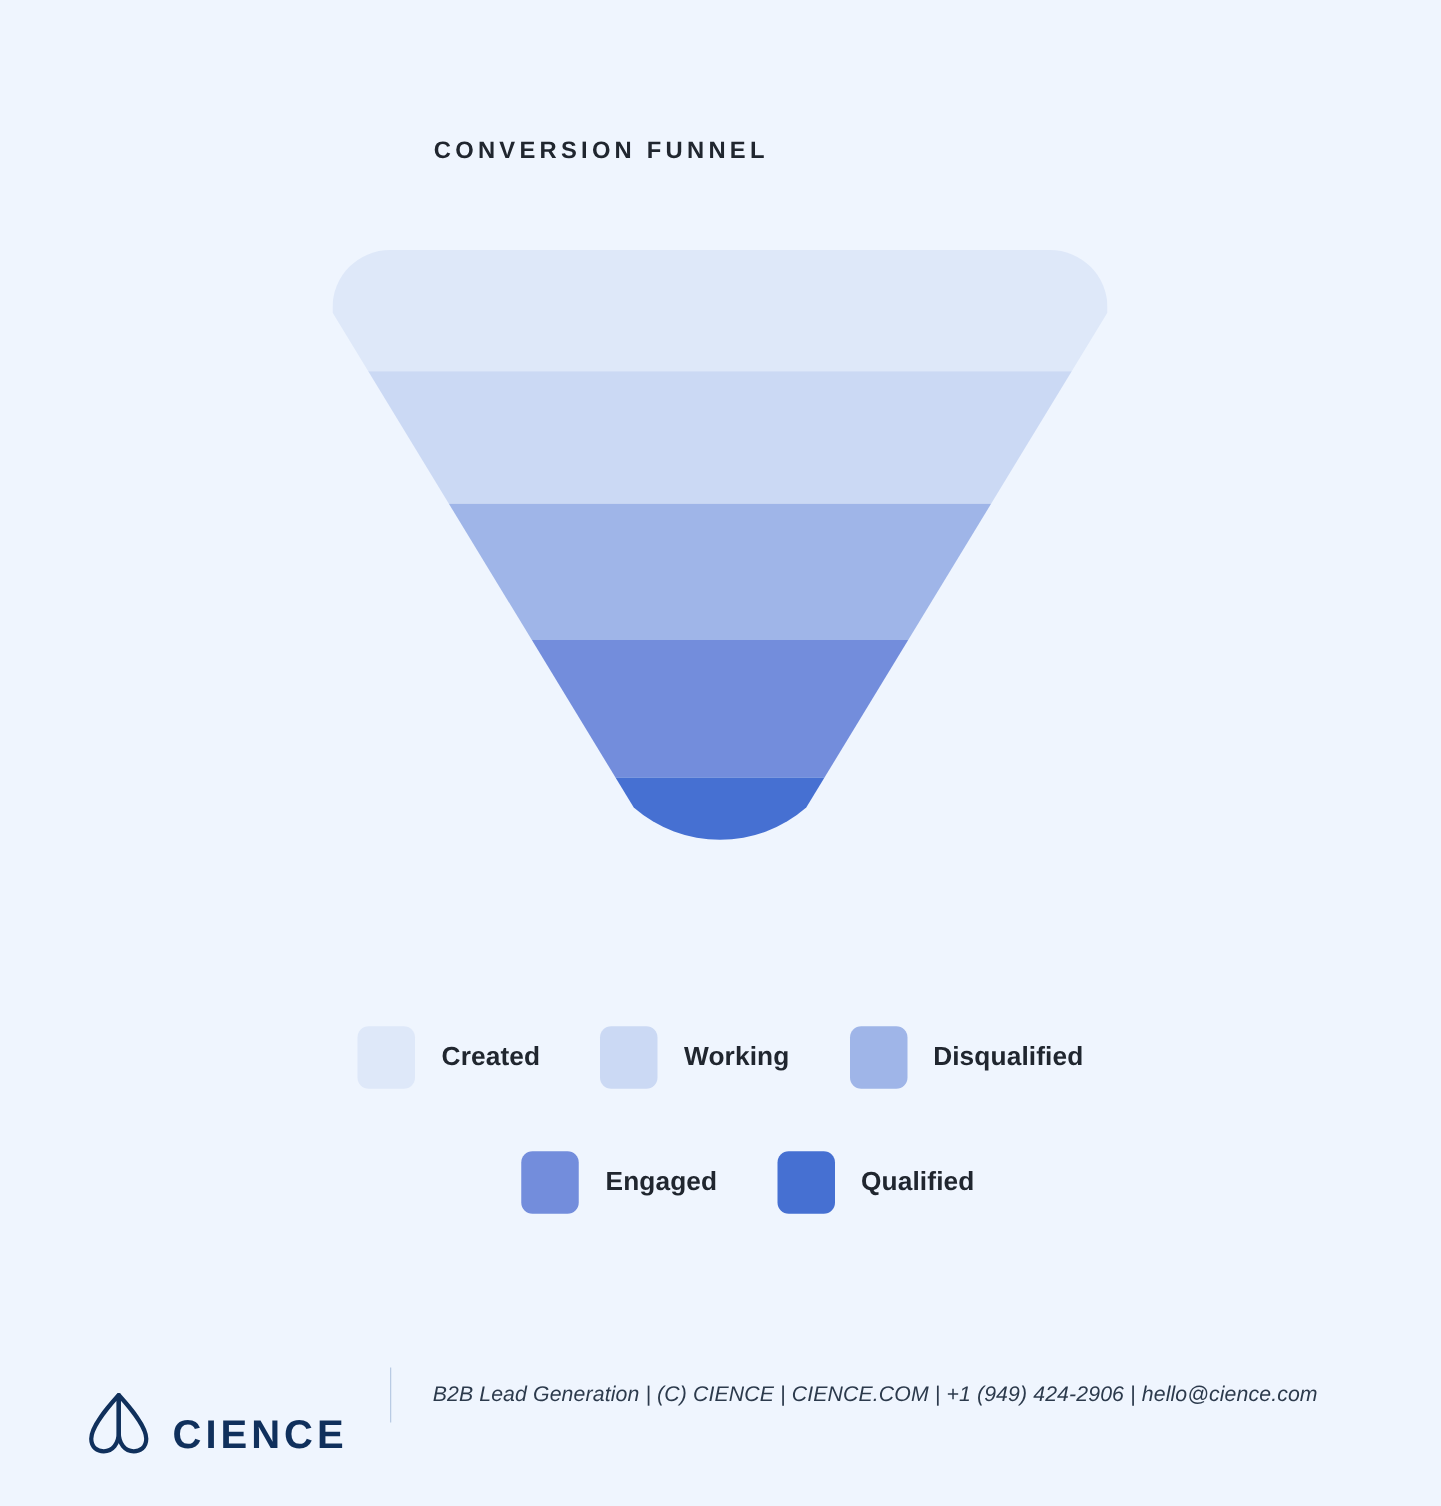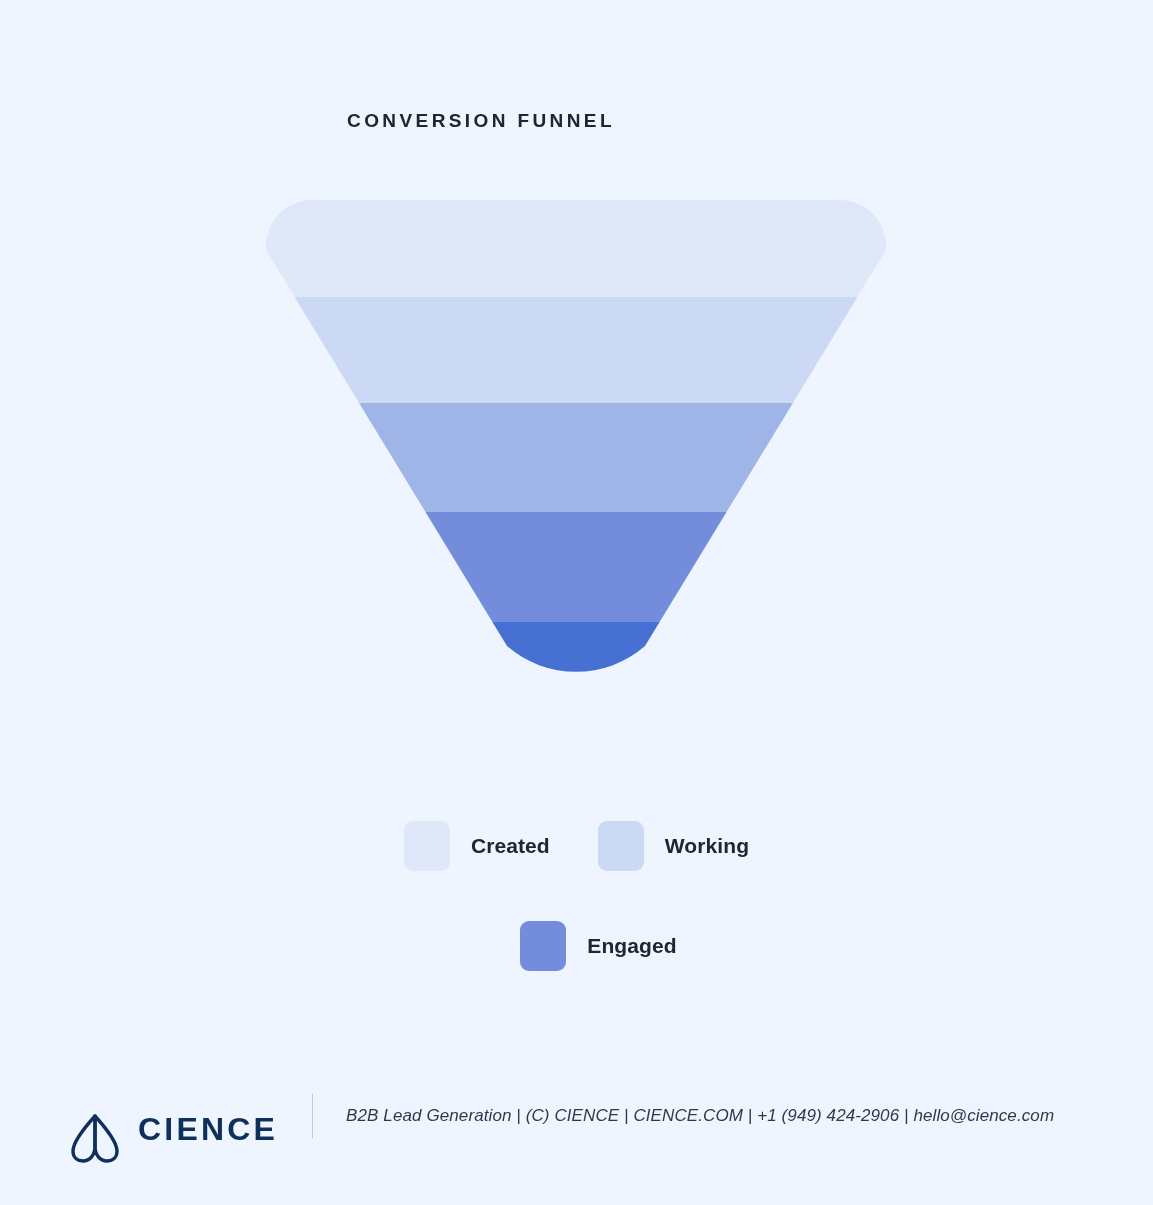--- a/index.html
+++ b/index.html
@@ -97,21 +97,21 @@
     position: absolute;
     left: 0;
     top: 1083px;
     width: 1153px;
     height: 66px;
     display: flex;
     align-items: center;
   }
   .brand {
     display: flex;
-    align-items: flex-start;
+    align-items: flex-end;
     margin-left: 66px;
     margin-top: 44px;
   }
   .brand-mark {
     width: 58px;
     height: 52px;
     flex: 0 0 auto;
   }
   .brand-name {
     margin-left: 14px;
@@ -177,28 +177,36 @@
       <div class="legend-item">
         <span class="legend-swatch" style="background:#dee8f9"></span>
         <span class="legend-label">Created</span>
       </div>
 
       <div class="legend-item">
         <span class="legend-swatch" style="background:#cbd9f4"></span>
         <span class="legend-label">Working</span>
       </div>
 
+      <div class="legend-item">
+        <span class="legend-swatch" style="background:#9fb5e8"></span>
+        <span class="legend-label">Disqualified</span>
+      </div>
     </div>
 
     <div class="legend-row row-2">
       <div class="legend-item">
         <span class="legend-swatch" style="background:#738ddc"></span>
         <span class="legend-label">Engaged</span>
       </div>
 
+      <div class="legend-item">
+        <span class="legend-swatch" style="background:#4670d2"></span>
+        <span class="legend-label">Qualified</span>
+      </div>
     </div>
   </div>
 
   <div class="footer">
 
     <div class="brand">
       <svg class="brand-mark" viewBox="0 0 58 52" xmlns="http://www.w3.org/2000/svg">
         <g fill="none" stroke="#10305c" stroke-width="3.4" stroke-linejoin="round">
           <path d="M 29,4
                    C 20,14 7,29 7,39

